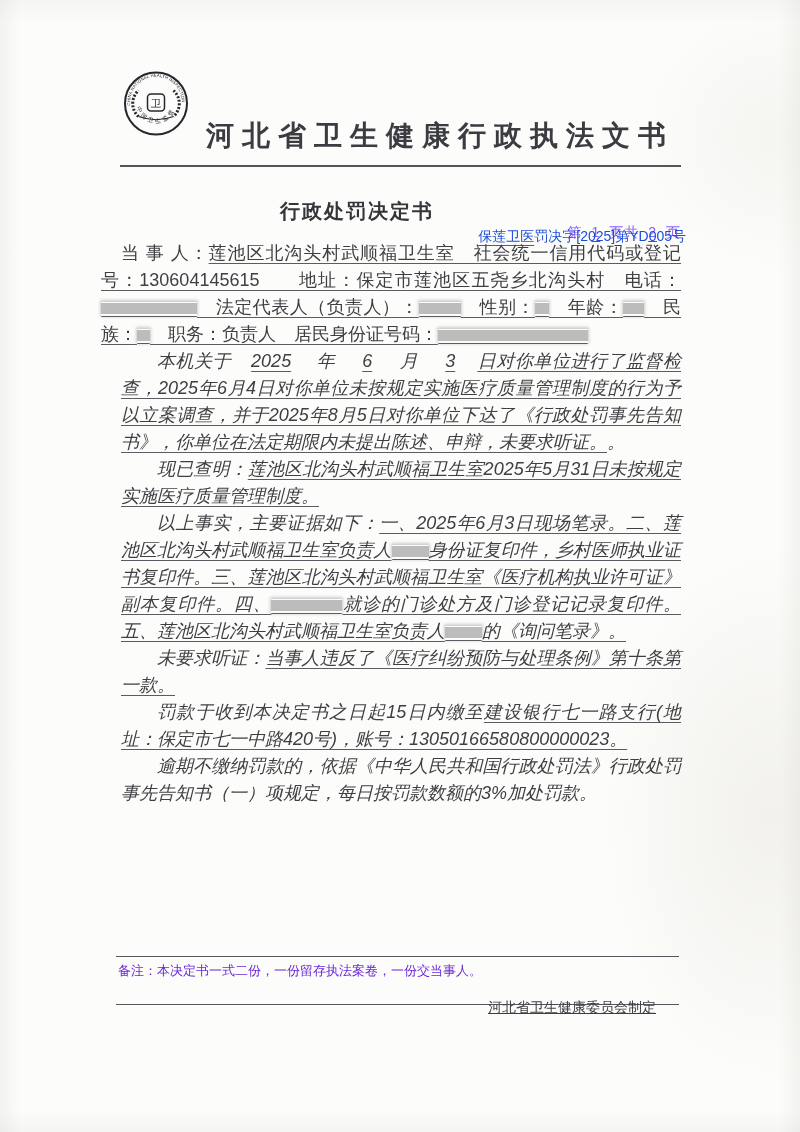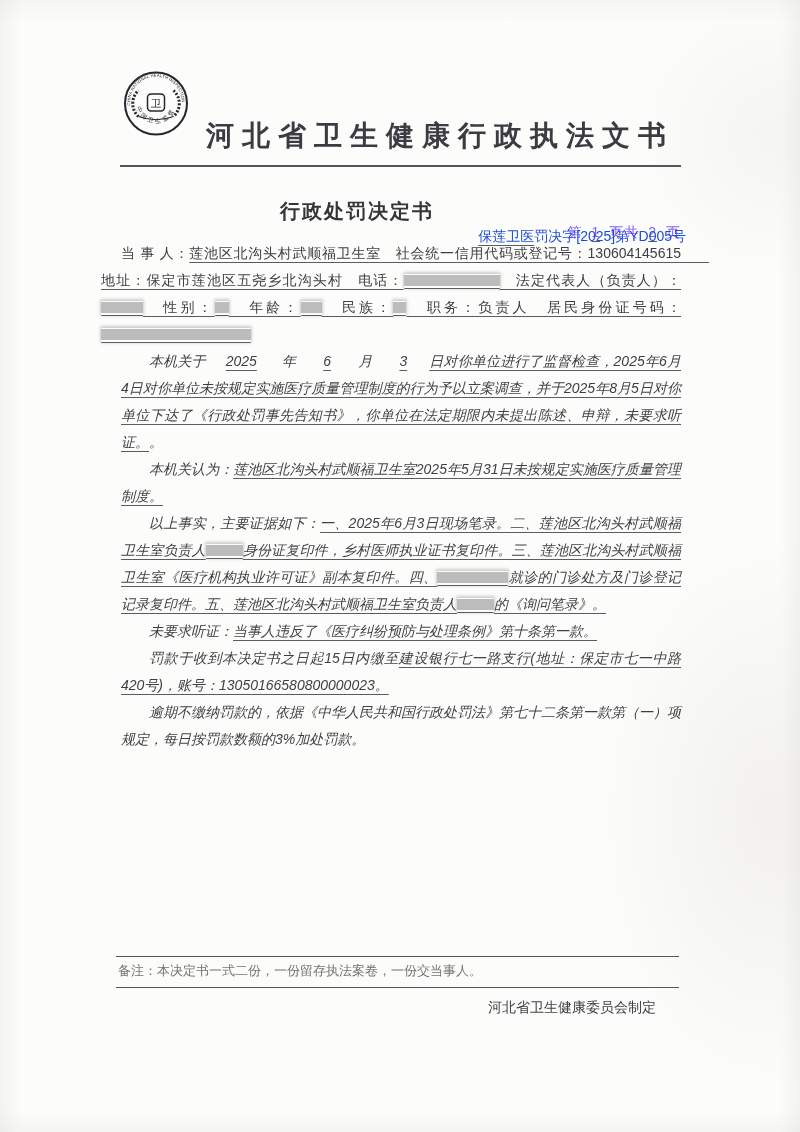--- a/index.html
+++ b/index.html
@@ -28,21 +28,21 @@
   }
   .rule { position:absolute; left:120px; top:165px; width:561px; height:2px; background:#54565b; }
   .page-ind { position:absolute; top:184px; right:119px; font-size:14px; letter-spacing:1px; color:#8b5cf6;margin-top:40px; }
   .doc-title {
     position:absolute; top:198px; left:0; width:714px; text-align:center;
     font-size:20px; font-weight:700; letter-spacing:2px; color:#333539;
   }
   .doc-num { position:absolute; top:228px; right:114px; font-size:14px; color:#1d4ed8; }
   .body {
     position:absolute; left:121px; top:240px; width:560px;
-    font-size:14px; line-height:27px; color:#3d3f43;
+    font-size:18px; line-height:27px; color:#3d3f43;
   }
   .body p { margin:0; text-align:justify; }
   p.indent { text-indent:2em;font-style:italic; }
   p.party { margin-left:-20px; width:580px; text-indent:20px; }
   .u {
     text-decoration:underline;
     text-underline-offset:4px;
     text-decoration-thickness:1.2px;
     text-decoration-color:#5a5c61;
   }
@@ -54,23 +54,23 @@
   .redact.u {
     text-decoration:none;
     height:15px; padding-bottom:3px; vertical-align:-4px;
     border-bottom:1.2px solid #5a5c61;
     background:linear-gradient(#bcbcbc,#bcbcbc) 0 1px/100% 11px no-repeat;
     box-shadow:0 -1px 3px 1px rgba(198,198,198,.9);
   }
   .remark {
     position:absolute; left:116px; top:956px; width:563px;
     border-top:1.5px solid #55575c; border-bottom:1.5px solid #55575c;
-    padding:5px 2px 7px; font-size:13px; color:#737373;
+    padding:5px 2px 24px; font-size:13px; color:#6d28d9;
   }
-  .issuer { position:absolute; top:999px; right:144px; font-size:14px; color:#3d3f43; }
+  .issuer { position:absolute; top:999px; right:144px; font-size:14px; color:#3d3f43;text-decoration:underline; }
 </style>
 </head>
 <body>
 
 <div class="page">
   <div class="scan-tint"></div>
 
   <div class="seal">
     <svg viewBox="0 0 64 64" width="64" height="67" aria-hidden="true">
       <defs>
@@ -95,22 +95,22 @@
   <div class="org-title">河北省卫生健康行政执法文书</div>
   <div class="rule"></div>
 
   <div class="page-ind"><span>第</span><span class="u" style="padding: 0px 9px;">1</span><span>页共</span><span class="u" style="padding: 0px 9px;">2</span><span>页</span></div>
   <div class="doc-title">行政处罚决定书</div>
   <div class="doc-num"><span class="u">保莲卫医</span><span>罚决字[2025]第YD005号</span></div>
 
   <div class="body" id="paras">
       <p class="party"><span>当 事 人：</span><span class="u">莲池区北沟头村武顺福卫生室　社会统一信用代码或登记号：130604145615　　地址：保定市莲池区五尧乡北沟头村　电话：</span><span class="redact u" style="width: 96px;"></span><span class="u">　法定代表人（负责人）：</span><span class="redact u" style="width: 42px;"></span><span class="u">　性别：</span><span class="redact u" style="width: 14px;"></span><span class="u">　年龄：</span><span class="redact u" style="width: 21px;"></span><span class="u">　民族：</span><span class="redact u" style="width: 13px;"></span><span class="u">　职务：负责人　居民身份证号码：</span><span class="redact u" style="width: 150px;"></span></p>
       <p class="indent"><span>本机关于</span><span class="u" style="padding: 0px 20px;">2025</span><span style="padding: 0px 5px;">年</span><span class="u" style="padding: 0px 22px;">6</span><span style="padding: 0px 5px;">月</span><span class="u" style="padding: 0px 22px;">3</span><span class="u">日对你单位进行了监督检查，2025年6月4日对你单位未按规定实施医疗质量管理制度的行为予以立案调查，并于2025年8月5日对你单位下达了《行政处罚事先告知书》，你单位在法定期限内未提出陈述、申辩，未要求听证。</span><span>。</span></p>
-      <p class="indent"><span>本机关认为：</span><span class="u">莲池区北沟头村武顺福卫生室2025年5月31日未按规定实施医疗质量管理制度。</span></p>
+      <p class="indent"><span>现已查明：</span><span class="u">莲池区北沟头村武顺福卫生室2025年5月31日未按规定实施医疗质量管理制度。</span></p>
       <p class="indent"><span>以上事实，主要证据如下：</span><span class="u">一、2025年6月3日现场笔录。二、莲池区北沟头村武顺福卫生室负责人</span><span class="redact u" style="width: 37px;"></span><span class="u">身份证复印件，乡村医师执业证书复印件。三、莲池区北沟头村武顺福卫生室《医疗机构执业许可证》副本复印件。四、</span><span class="redact u" style="width: 71px;"></span><span class="u">就诊的门诊处方及门诊登记记录复印件。五、莲池区北沟头村武顺福卫生室负责人</span><span class="redact u" style="width: 37px;"></span><span class="u">的《询问笔录》。</span></p>
       <p class="indent"><span>未要求听证：</span><span class="u">当事人违反了《医疗纠纷预防与处理条例》第十条第一款。</span></p>
       <p class="indent"><span>罚款于收到本决定书之日起15日内缴至</span><span class="u">建设银行七一路支行(地址：保定市七一中路420号)，账号：13050166580800000023。</span></p>
-      <p class="indent"><span>逾期不缴纳罚款的，依据《中华人民共和国行政处罚法》第七十二条第一款第（一）项规定，每日按罚款数额的3%加处罚款。</span></p>
+      <p class="indent"><span>逾期不缴纳罚款的，依据《中华人民共和国行政处罚法》行政处罚事先告知书（一）项规定，每日按罚款数额的3%加处罚款。</span></p>
     </div>
 
   <div class="remark">备注：本决定书一式二份，一份留存执法案卷，一份交当事人。</div>
   <div class="issuer">河北省卫生健康委员会制定</div>
 </div>
 
 </body></html>

